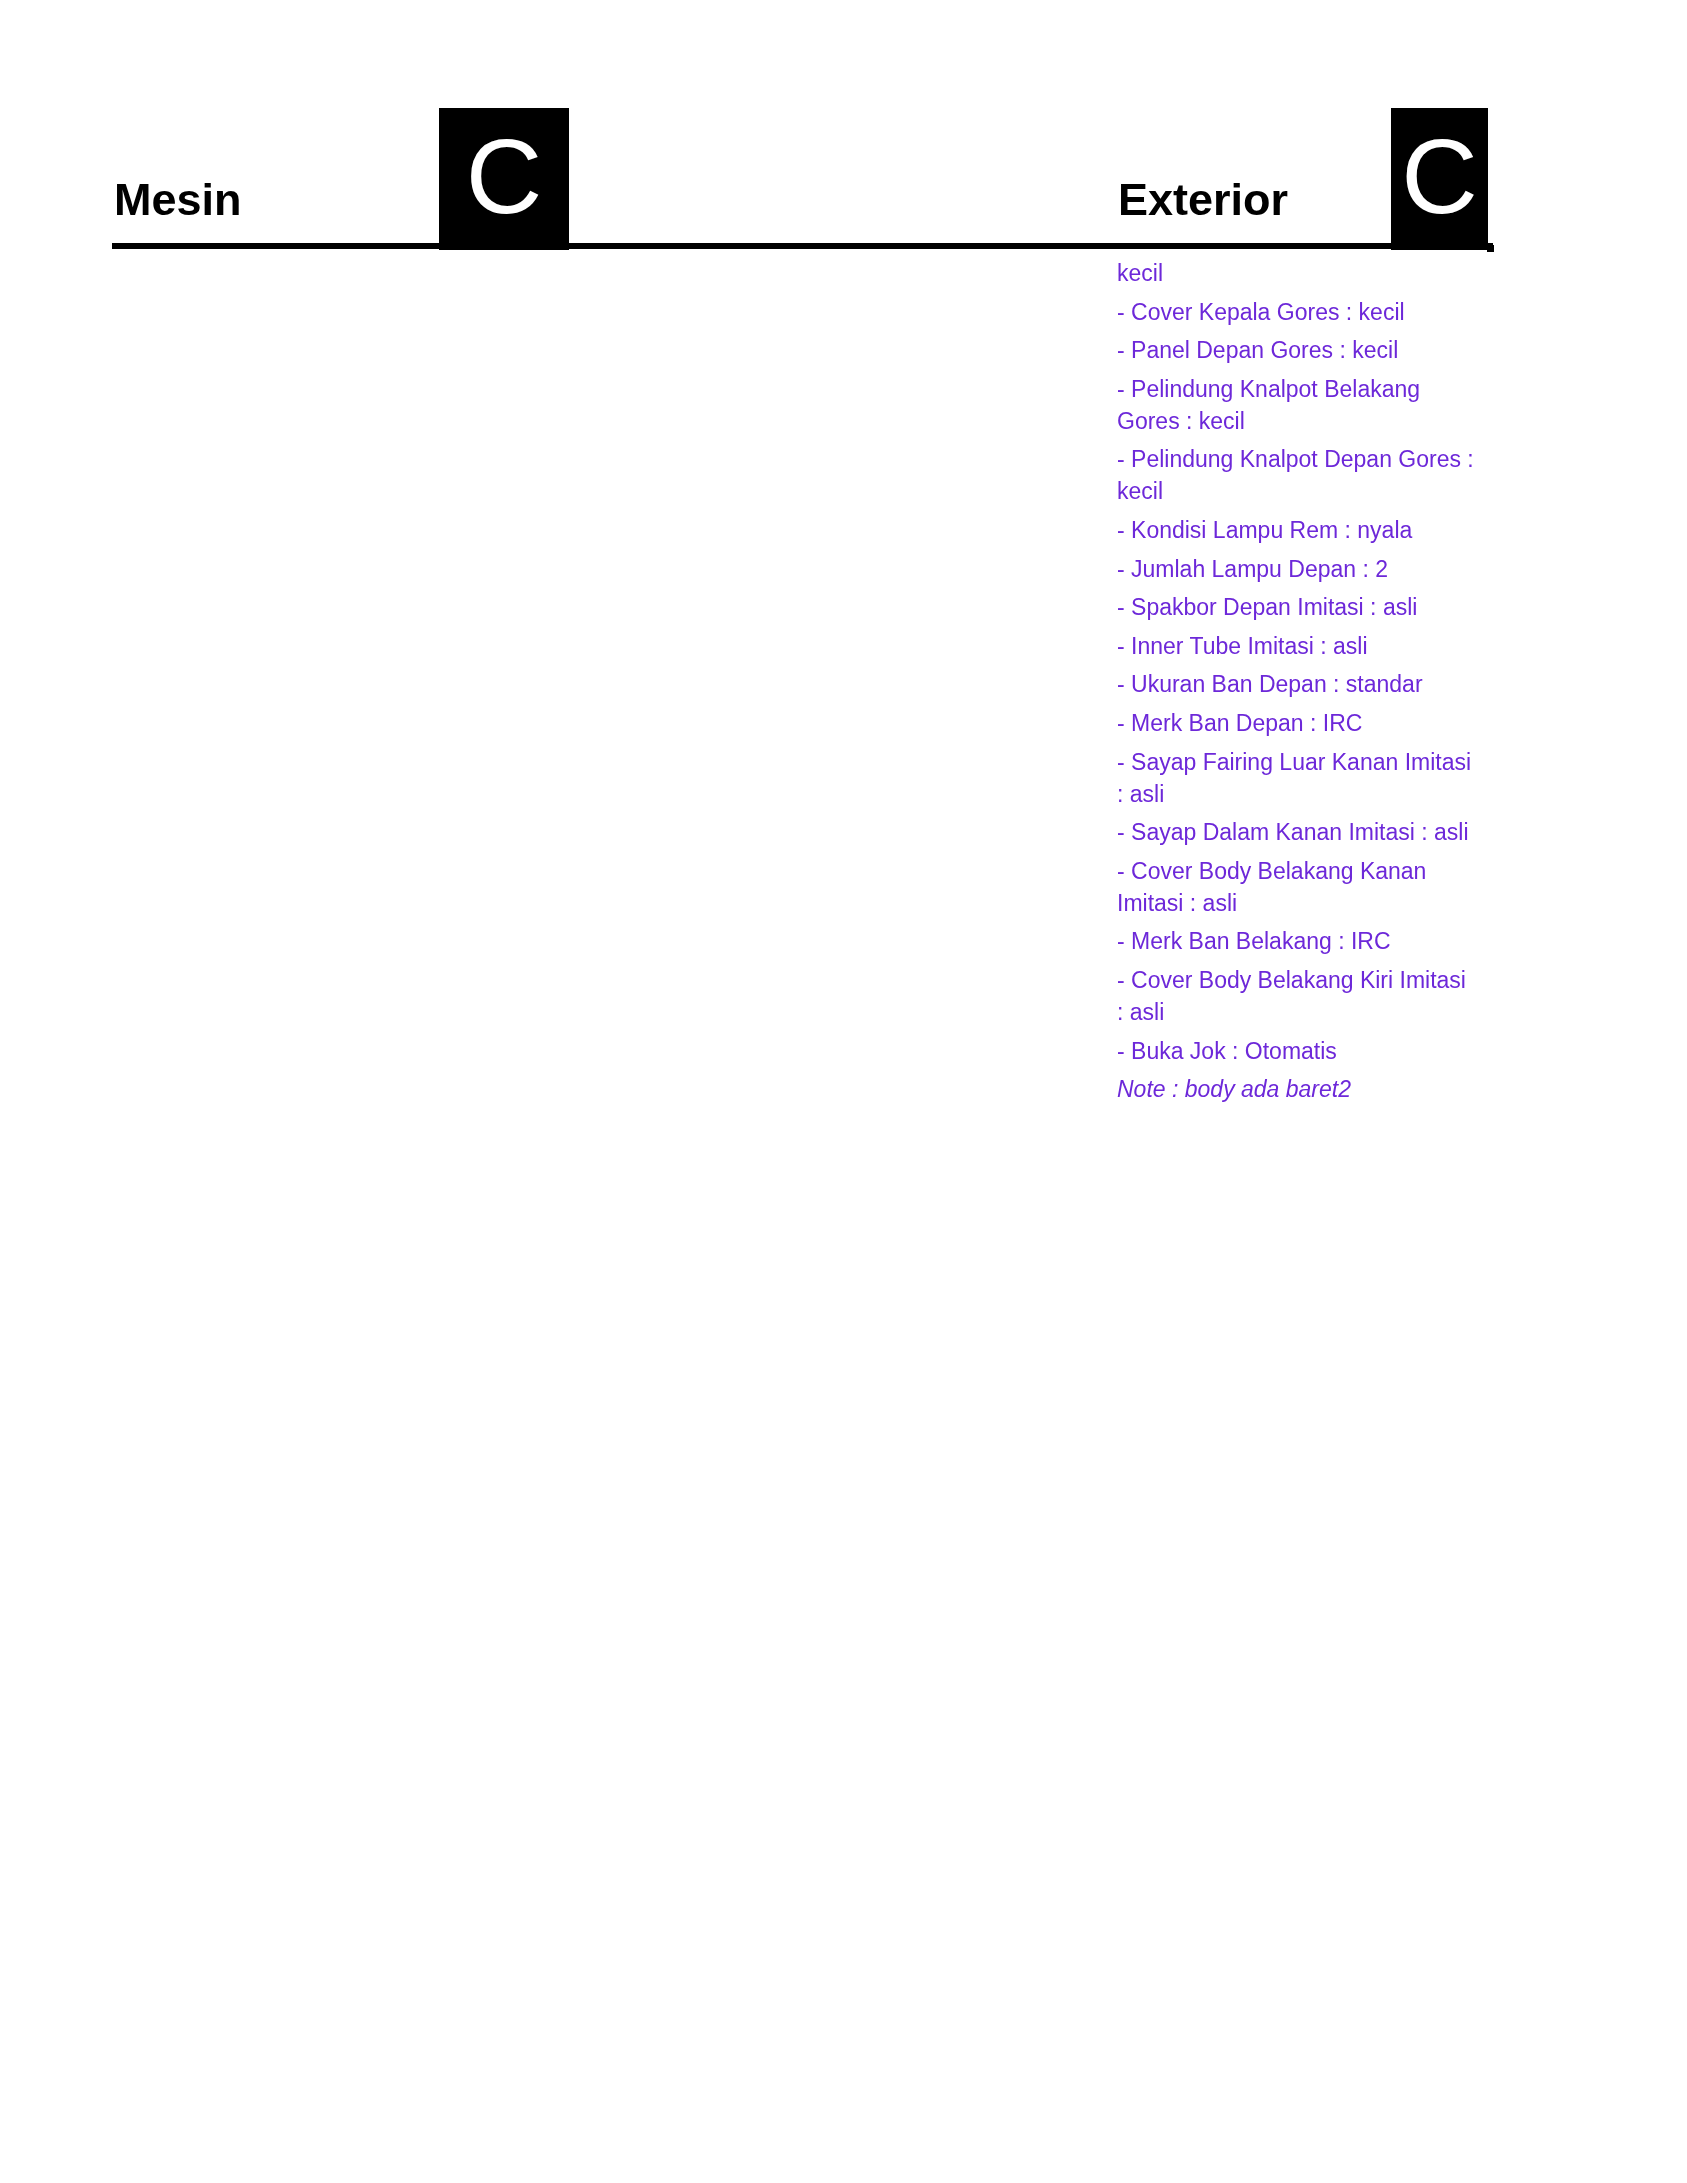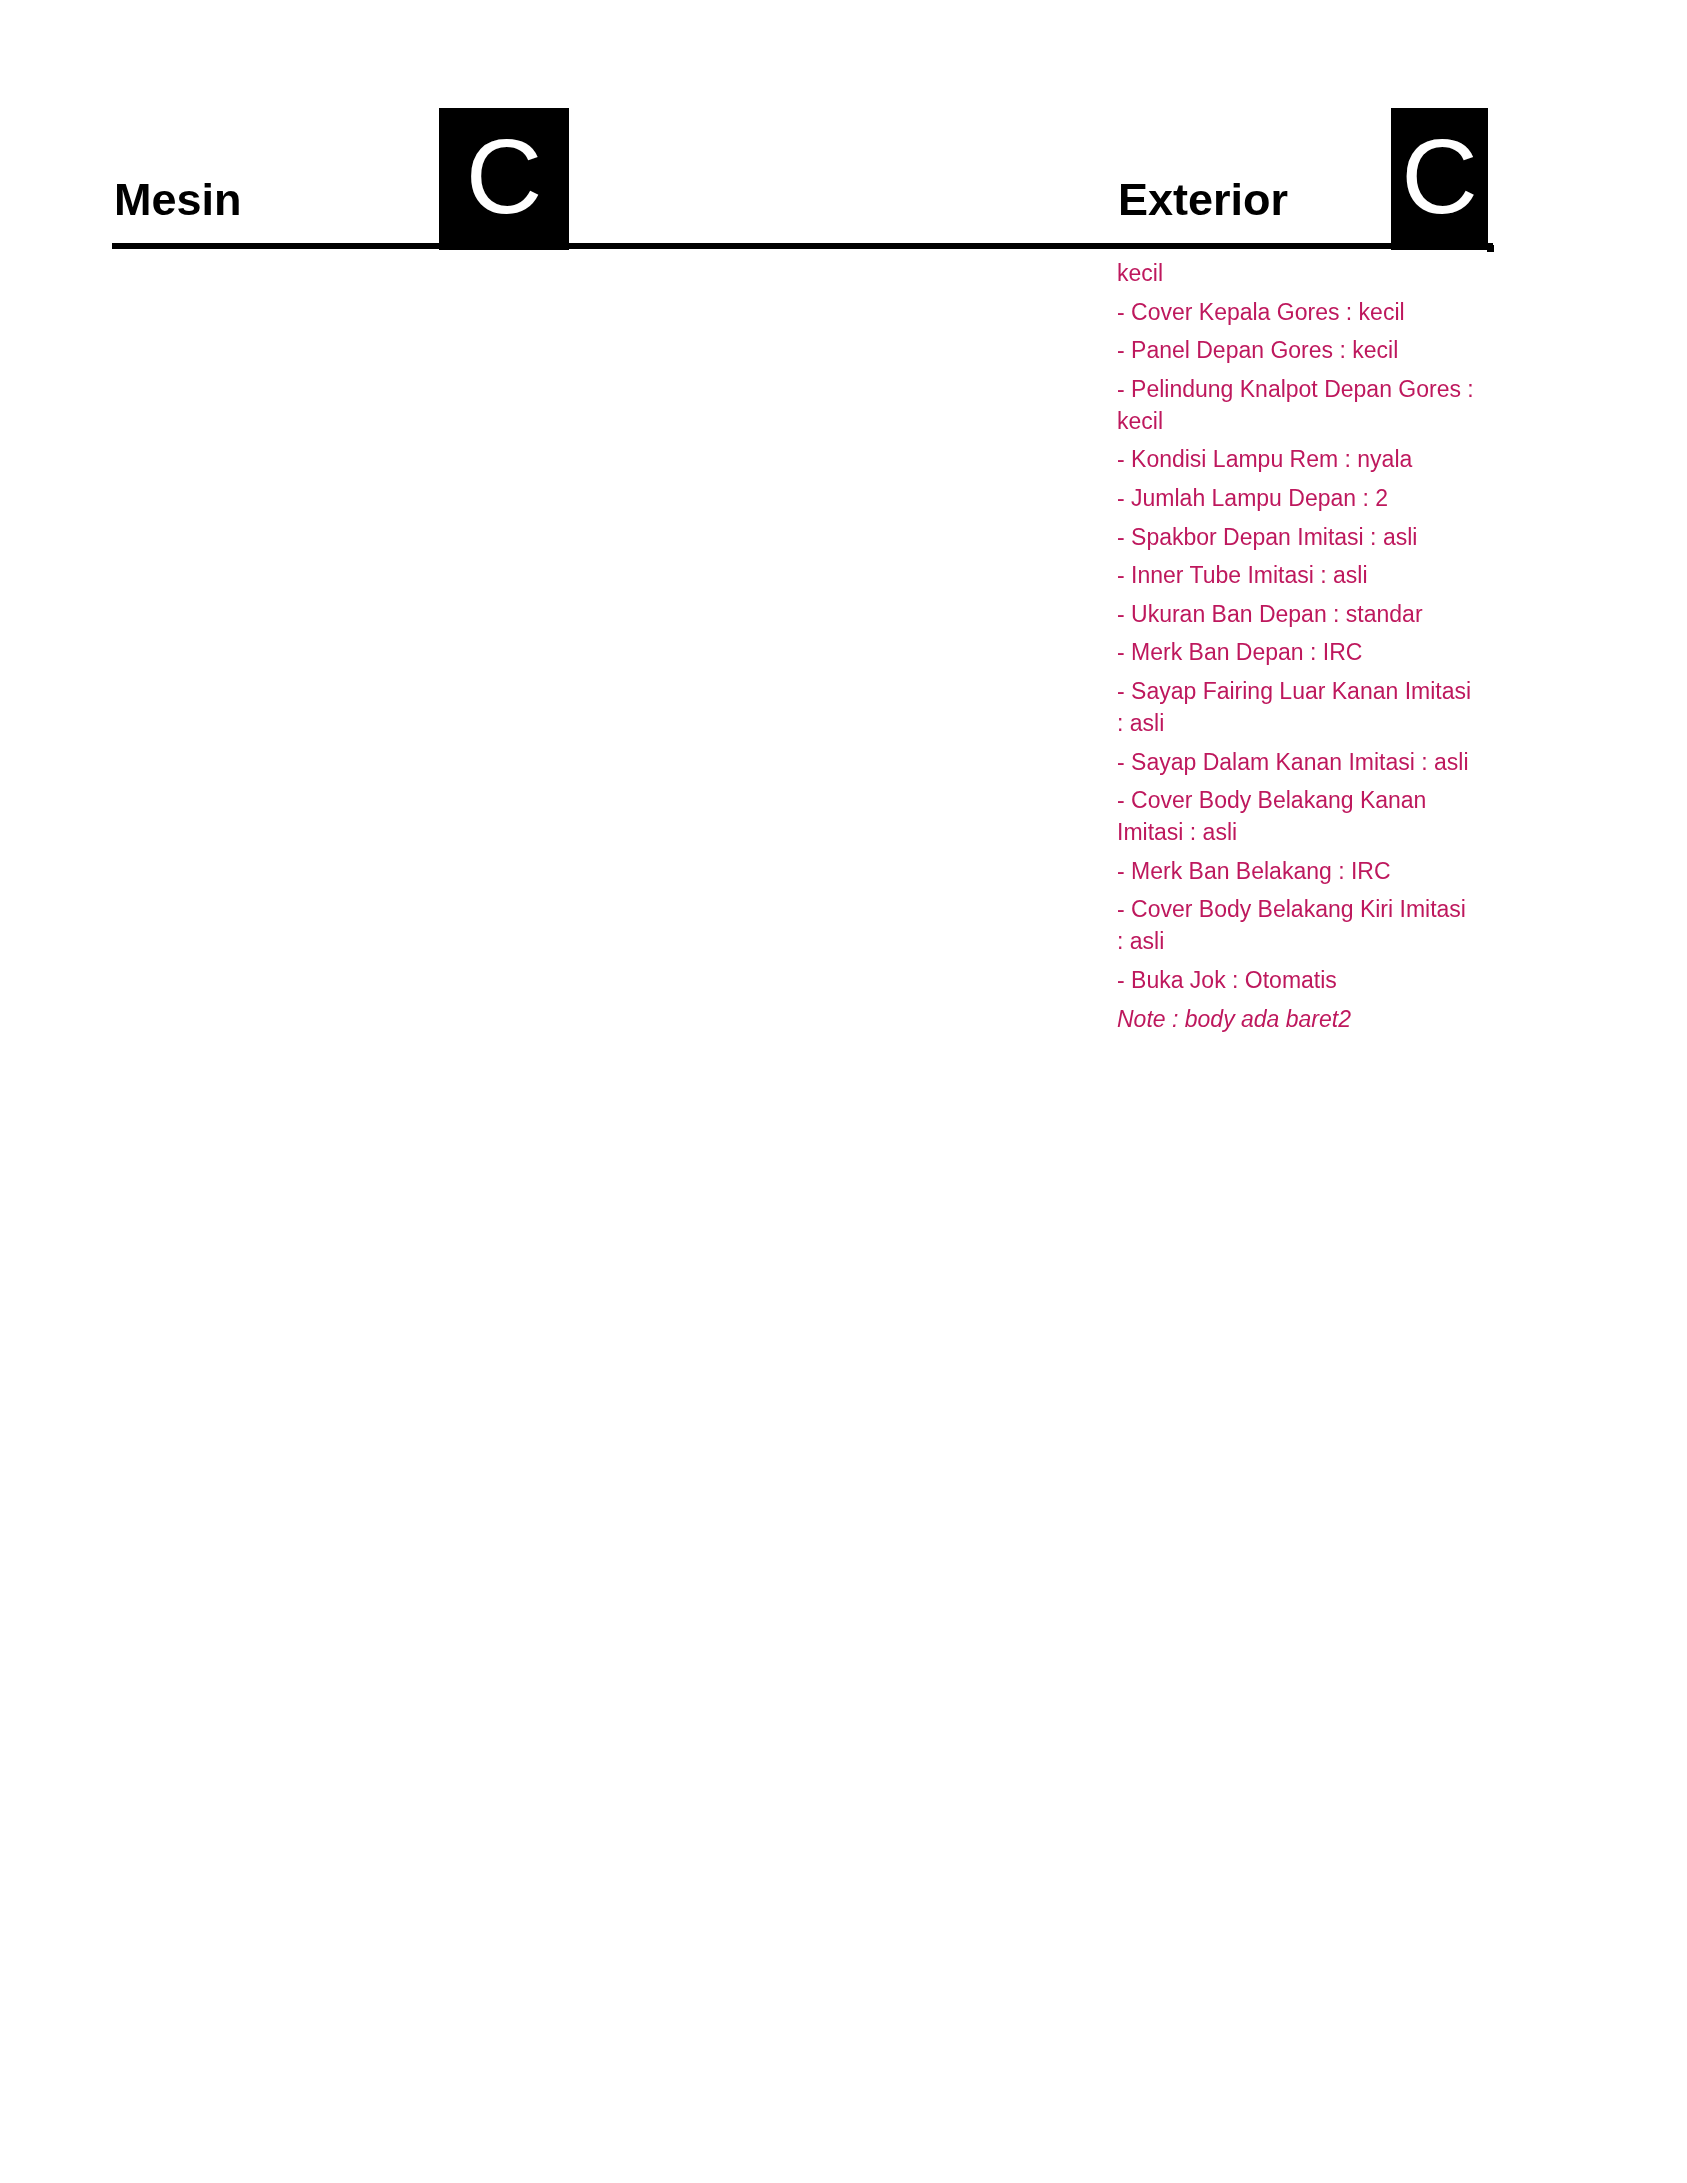--- a/index.html
+++ b/index.html
@@ -62,21 +62,21 @@
     height: 6.6px;
     background: #000000;
   }
   .exterior-list {
     position: absolute;
     left: 1117px;
     top: 257px;
     width: 357px;
     font-size: 23px;
     line-height: 32px;
-    color: #be185d;
+    color: #6d28d9;
   }
   .exterior-list .item {
     margin: 0 0 6.6px 0;
   }
   .exterior-list .item:last-child {
     margin-bottom: 13px;
     font-style: italic;
   }
 </style>
 </head>
@@ -96,20 +96,21 @@
   <div class="section-title title-exterior">Exterior</div>
 
   <div class="grade-box box-exterior">
     <span class="grade-letter">C</span>
   </div>
 
   <div class="exterior-list">
       <div class="item">kecil</div>
       <div class="item">- Cover Kepala Gores : kecil</div>
       <div class="item">- Panel Depan Gores : kecil</div>
+      <div class="item">- Pelindung Knalpot Belakang Gores : kecil</div>
       <div class="item">- Pelindung Knalpot Depan Gores : kecil</div>
       <div class="item">- Kondisi Lampu Rem : nyala</div>
       <div class="item">- Jumlah Lampu Depan : 2</div>
       <div class="item">- Spakbor Depan Imitasi : asli</div>
       <div class="item">- Inner Tube Imitasi : asli</div>
       <div class="item">- Ukuran Ban Depan : standar</div>
       <div class="item">- Merk Ban Depan : IRC</div>
       <div class="item">- Sayap Fairing Luar Kanan Imitasi : asli</div>
       <div class="item">- Sayap Dalam Kanan Imitasi : asli</div>
       <div class="item">- Cover Body Belakang Kanan Imitasi : asli</div>

